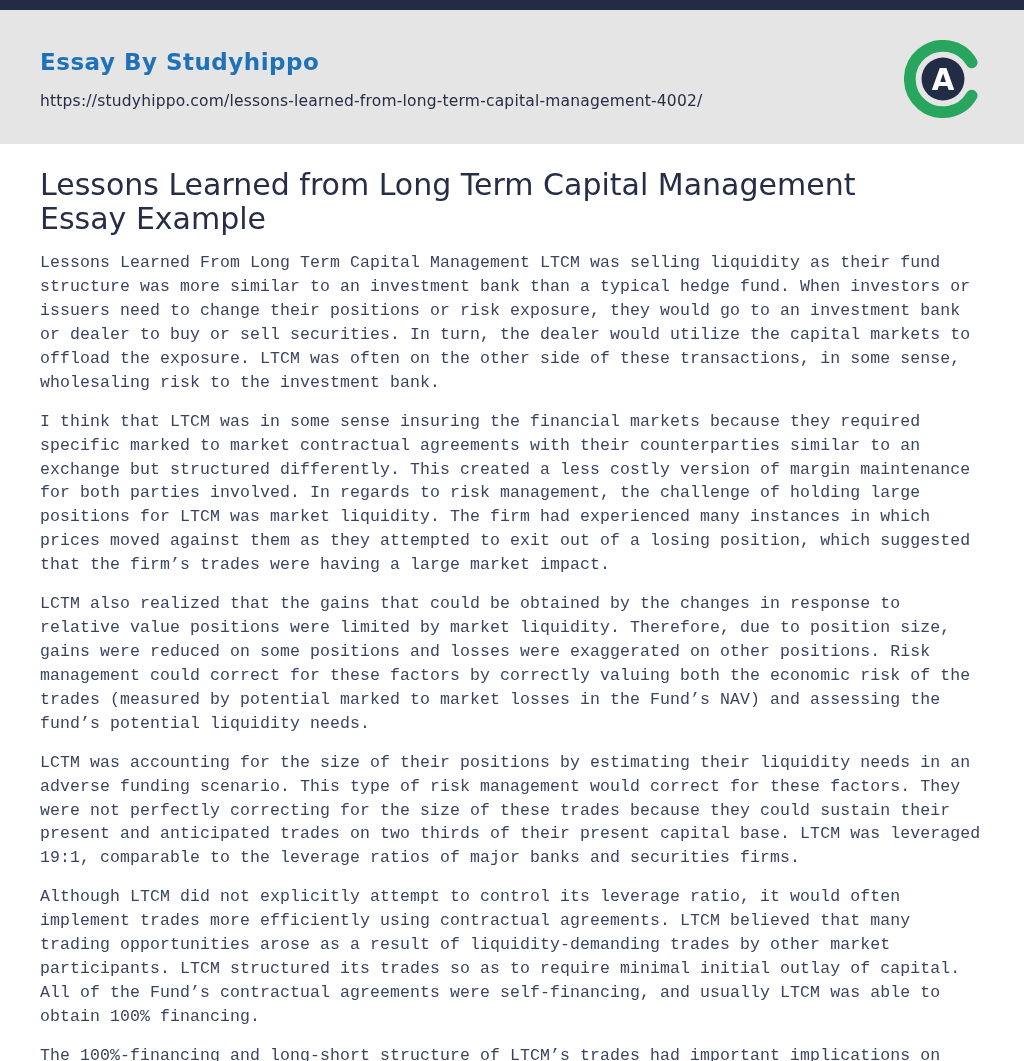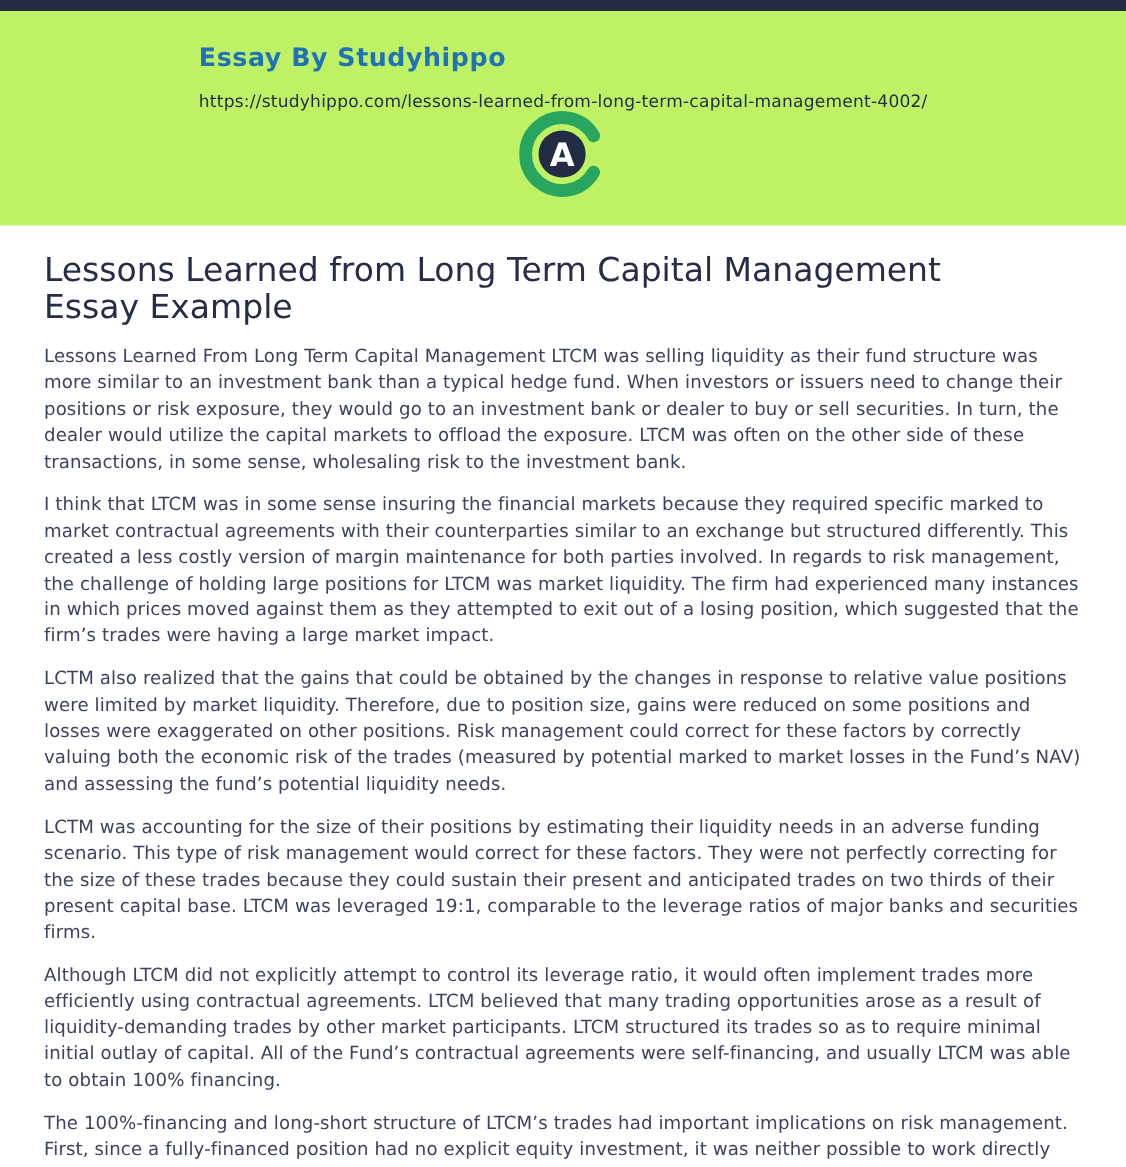--- a/index.html
+++ b/index.html
@@ -12,26 +12,25 @@
     font-family: "DejaVu Sans", "Liberation Sans", sans-serif;
   }
 
   .top-bar {
     height: 10px;
     width: 100%;
     background: #232c45;
   }
 
   .header {
-    background: #bef264;
+    background: #e5e5e5;
     padding: 30px 40px 26px 40px;
     display: flex;
     justify-content: space-between;
     align-items: center;
-    flex-direction: column;
   }
 
   .brand {
     color: #2072b8;
     font-size: 23px;
     font-weight: bold;
     letter-spacing: 0.5px;
     margin-bottom: 16px;
   }
 
@@ -63,20 +62,21 @@
     max-width: 860px;
   }
 
   .para {
     color: #3a4460;
     font-size: 16.5px;
     line-height: 1.45;
     margin-bottom: 15px;
     letter-spacing: 0.1px;
     max-width: 944px;
+    font-family: Liberation Mono, monospace;
   }
 </style>
 </head>
 <body>
 
 <div class="top-bar"></div>
 
 <header class="header">
   <div class="header-text">
     <div class="brand">Essay By Studyhippo</div>

